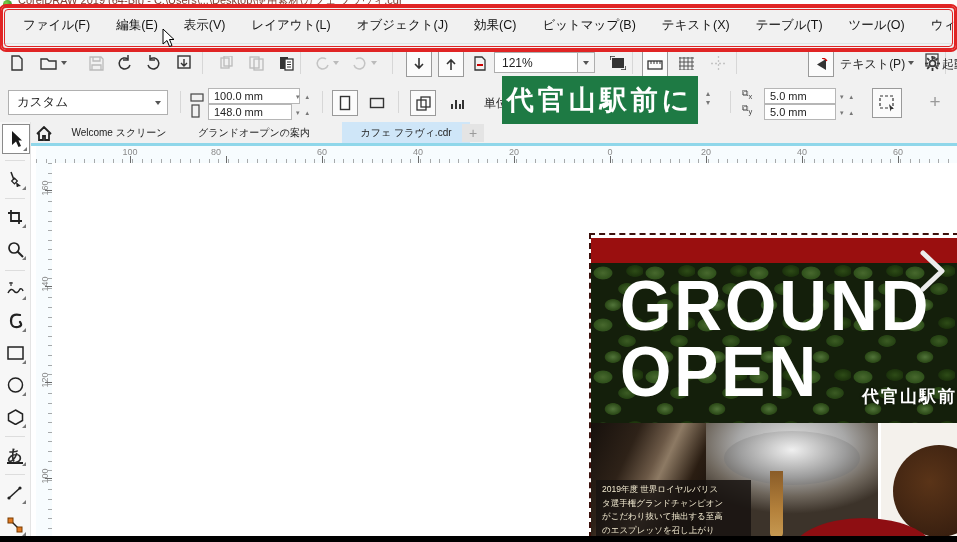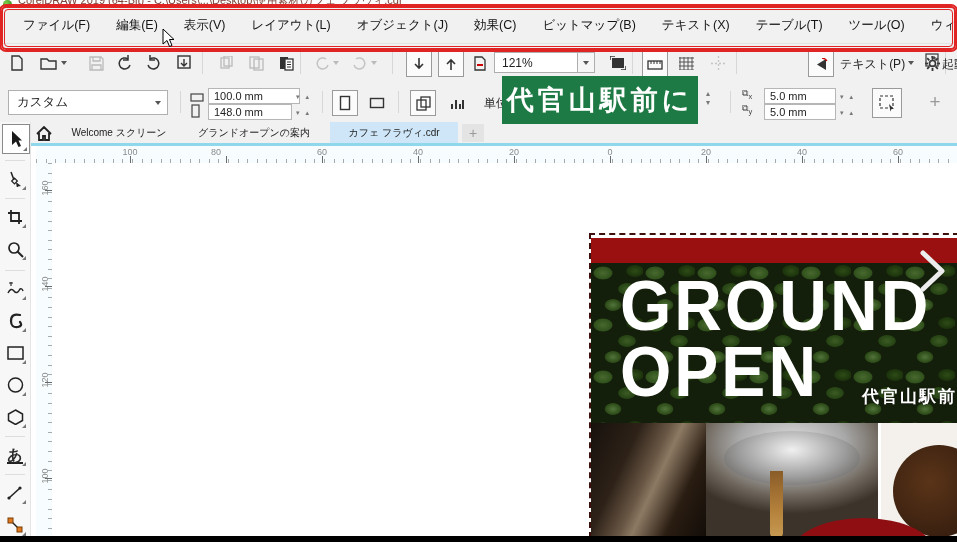--- a/index.html
+++ b/index.html
@@ -368,21 +368,21 @@
 </div>
 
 <div class="abs tabbar">
   <span class="tab" style="left:4px;width:20px">
     <svg width="16" height="15">
         <path d="M1,8 L8,1 L15,8 M3,7 v7 h4 v-4 h2 v4 h4 v-7" fill="none" stroke="#222" stroke-width="1.8"></path>
       </svg>
     </span>
   <span class="tab" style="left:30px;width:118px">Welcome スクリーン</span>
   <span class="tab" style="left:156px;width:136px">グランドオープンの案内</span>
-  <span class="tab active" style="left:300px;width:128px">カフェ フラヴィ.cdr</span>
+  <span class="tab active" style="left:312px;width:128px">カフェ フラヴィ.cdr</span>
   <span class="addtab" style="left:432px">+</span>
   <div class="tab-underline"></div>
 </div>
 
 <div class="abs ruler-corner">
   <svg width="11" height="11">
       <path d="M1,10 L10,1 M10,1 h-5 M10,1 v5" fill="none" stroke="#888" stroke-width="1.2"></path>
     </svg>
 </div>
 <div class="abs hruler">
@@ -516,20 +516,26 @@
       <div class="ph-left"></div>
       <div class="ph-center">
         <div class="dome"></div>
           <div class="pour"></div>
       </div>
       <div class="ph-right">
         <div class="grounds"></div>
       </div>
     </div>
     <div class="red-ellipse"></div>
+    <div class="caption">
+      <div>2019年度 世界ロイヤルバリス</div>
+      <div>タ選手権グランドチャンピオン</div>
+      <div>がこだわり抜いて抽出する至高</div>
+      <div>のエスプレッソを召し上がり</div>
+    </div>
     <svg class="chevron" width="28" height="44">
       <polyline points="4,4 23,22 4,40" fill="none" stroke="#ececec" stroke-width="5" stroke-linecap="round" stroke-linejoin="round"></polyline>
     </svg>
   </div>
 </div>
 
 <span class="abs" style="left:925px;top:53px">
   <svg width="15" height="15">
       <rect x="1" y="1" width="12" height="12" fill="none" stroke="#444" stroke-width="1.3"></rect>
       <path d="M4,10 L10,4 M10,4 h-4 M10,4 v4" stroke="#444" stroke-width="1.2" fill="none"></path>

